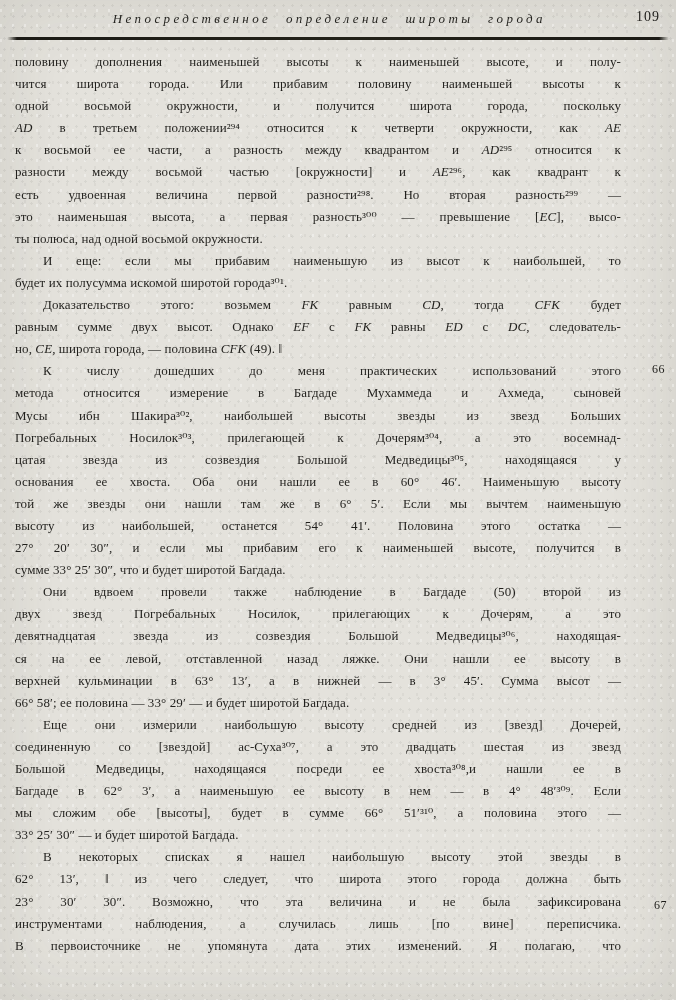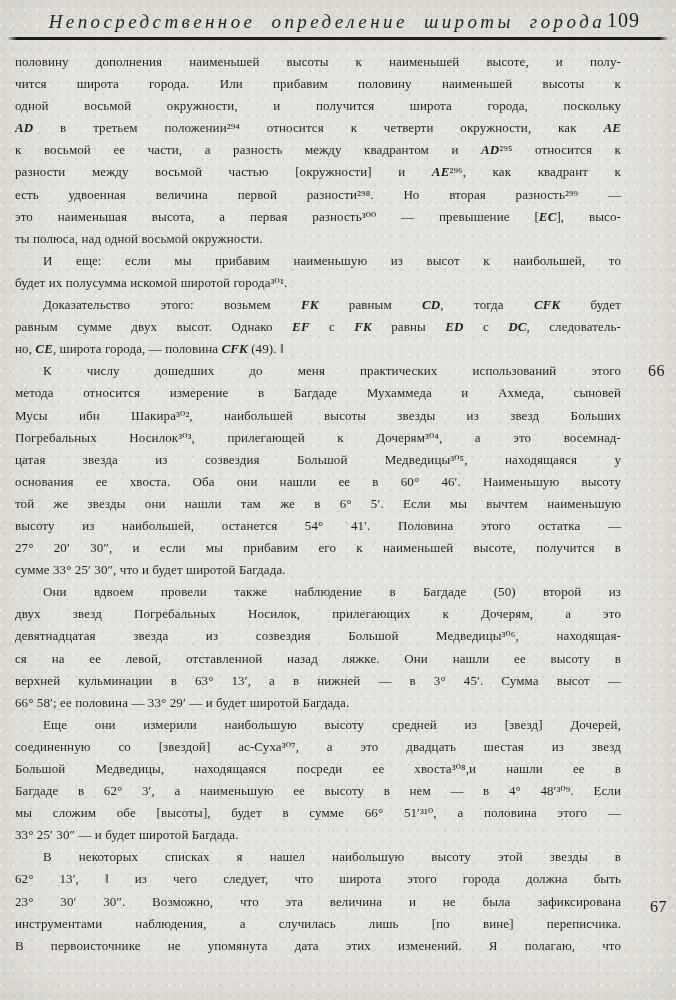--- a/index.html
+++ b/index.html
@@ -18,43 +18,43 @@
     background:
       radial-gradient(rgba(0,0,0,.055) 1px, transparent 1.3px),
       radial-gradient(rgba(0,0,0,.04) 1px, transparent 1.4px),
       radial-gradient(rgba(255,255,255,.35) 1px, transparent 1.4px);
     background-size:9px 11px,14px 17px,12px 15px;
     background-position:0 0,4px 6px,7px 3px;
   }
   .running-head{position:absolute;top:9px;left:0;width:100%;height:26px;}
   .head-title{
     position:absolute;left:50%;top:2px;transform:translateX(-52%);
-    font-style:italic;font-size:19px;letter-spacing:3.4px;word-spacing:8px;
+    font-style:italic;font-size:13px;letter-spacing:3.4px;word-spacing:8px;
     white-space:nowrap;color:#252420;
   }
   .page-number{
-    position:absolute;right:36px;top:0;
-    font-size:20px;letter-spacing:1px;color:#1d1c19;
+    position:absolute;right:16px;top:0;
+    font-size:14px;letter-spacing:1px;color:#1d1c19;
   }
   .head-rule{
     position:absolute;left:7px;right:7px;top:37px;height:3px;border-radius:2px;
     background:linear-gradient(90deg, rgba(26,25,20,0) 0%, #1b1a15 1.5%, #232219 50%, #1b1a15 98.5%, rgba(26,25,20,0) 100%);
   }
   .body-text{position:absolute;left:15px;top:51px;width:606px;}
   .line{
     font-size:13px;line-height:22.1px;height:22.1px;
     letter-spacing:.1px;white-space:nowrap;
     text-align:justify;text-align-last:justify;
   }
   .line{white-space:normal;}
   .line.flush{text-align-last:left;}
   .line.indent{text-indent:28px;}
-  .line i{font-style:italic;font-weight:bold;}
+  .line i{font-style:italic;}
   .margin-number{
-    position:absolute;font-size:16px;color:#1d1c19;letter-spacing:.5px;
+    position:absolute;font-size:12px;color:#1d1c19;letter-spacing:.5px;
   }
   .margin-number.m66{top:362px;right:11px;}
   .margin-number.m67{top:898px;right:9px;}
 </style>
 </head>
 <body>
 
 <div class="page">
   <div class="running-head">
     <div class="head-title">Непосредственное определение широты города</div>

